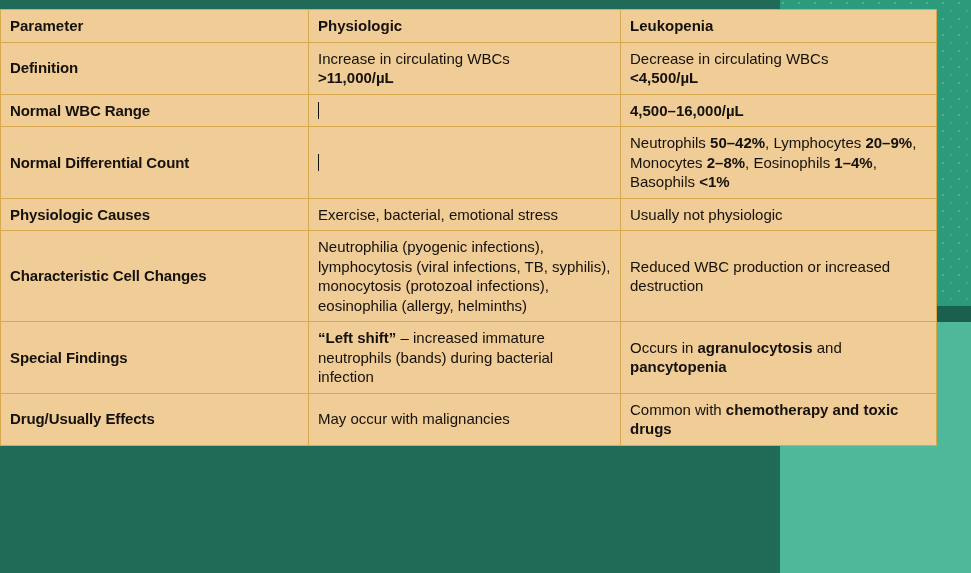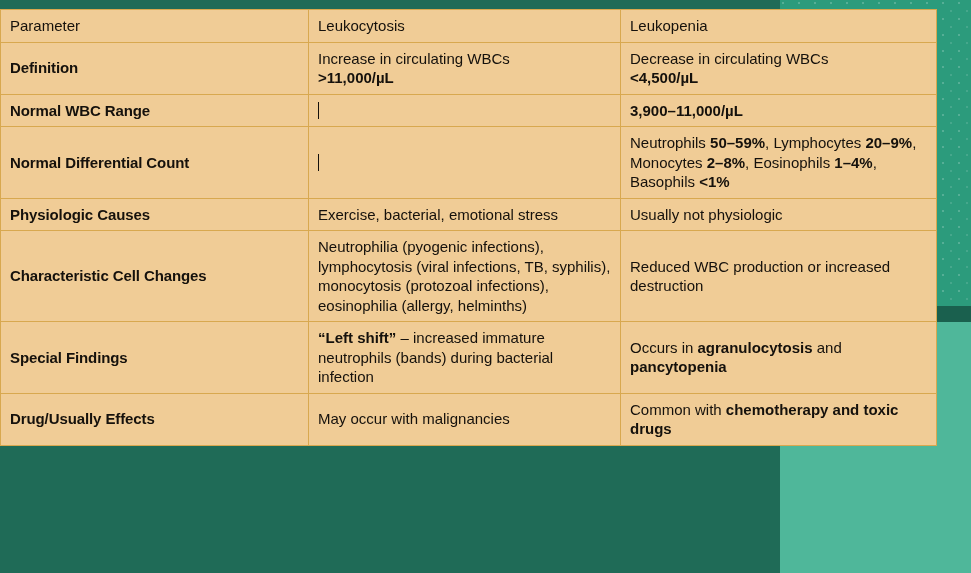--- a/index.html
+++ b/index.html
@@ -78,21 +78,21 @@
     vertical-align:middle;
     word-wrap:break-word;
   }
   td.rowhead {
     font-weight:bold;
     font-size:15.5px;
     letter-spacing:-0.1px;
     margin-top:36px;
   }
   td.hdr {
-    font-weight:normal;
+    font-weight:bold;
     font-size:15.5px;
     padding-top:4px;
     padding-bottom:4px;
   }
   td.cell { vertical-align:top; padding-top:8px; }
   b.em { font-weight:bold; }
   span.caret {
     display:inline-block;
     border-left:1.5px solid #15110c;
     height:17px;
@@ -112,37 +112,37 @@
 <div id="table-wrap">
   <table class="cmp">
     <colgroup>
       <col class="c1">
         <col class="c2">
         <col class="c3">
     </colgroup>
     <tbody id="tbody">
         <tr>
           <td class="hdr">Parameter</td>
-          <td class="hdr">Leukocytosis</td>
+          <td class="hdr">Physiologic</td>
           <td class="hdr">Leukopenia</td>
         </tr>
         <tr>
           <td class="rowhead">Definition</td>
           <td class="cell">Increase in circulating WBCs<br><b class="em">&gt;11,000/µL</b></td>
           <td class="cell">Decrease in circulating WBCs<br><b class="em">&lt;4,500/µL</b></td>
         </tr>
         <tr>
           <td class="rowhead">Normal WBC Range</td>
           <td class="cell"><span class="caret"></span></td>
-          <td class="cell"><b class="em">3,900–11,000/µL</b></td>
+          <td class="cell"><b class="em">4,500–16,000/µL</b></td>
         </tr>
         <tr>
           <td class="rowhead">Normal Differential Count</td>
           <td class="cell"><span class="caret"></span></td>
-          <td class="cell">Neutrophils <b class="em">50–59%</b>, Lymphocytes <b class="em">20–9%</b>, Monocytes <b class="em">2–8%</b>, Eosinophils <b class="em">1–4%</b>, Basophils <b class="em">&lt;1%</b></td>
+          <td class="cell">Neutrophils <b class="em">50–42%</b>, Lymphocytes <b class="em">20–9%</b>, Monocytes <b class="em">2–8%</b>, Eosinophils <b class="em">1–4%</b>, Basophils <b class="em">&lt;1%</b></td>
         </tr>
         <tr>
           <td class="rowhead">Physiologic Causes</td>
           <td class="cell">Exercise, bacterial, emotional stress</td>
           <td class="cell">Usually not physiologic</td>
         </tr>
         <tr>
           <td class="rowhead">Characteristic Cell Changes</td>
           <td class="cell">Neutrophilia (pyogenic infections), lymphocytosis (viral infections, TB, syphilis), monocytosis (protozoal infections), eosinophilia (allergy, helminths)</td>
           <td class="cell">Reduced WBC production or increased destruction</td>

